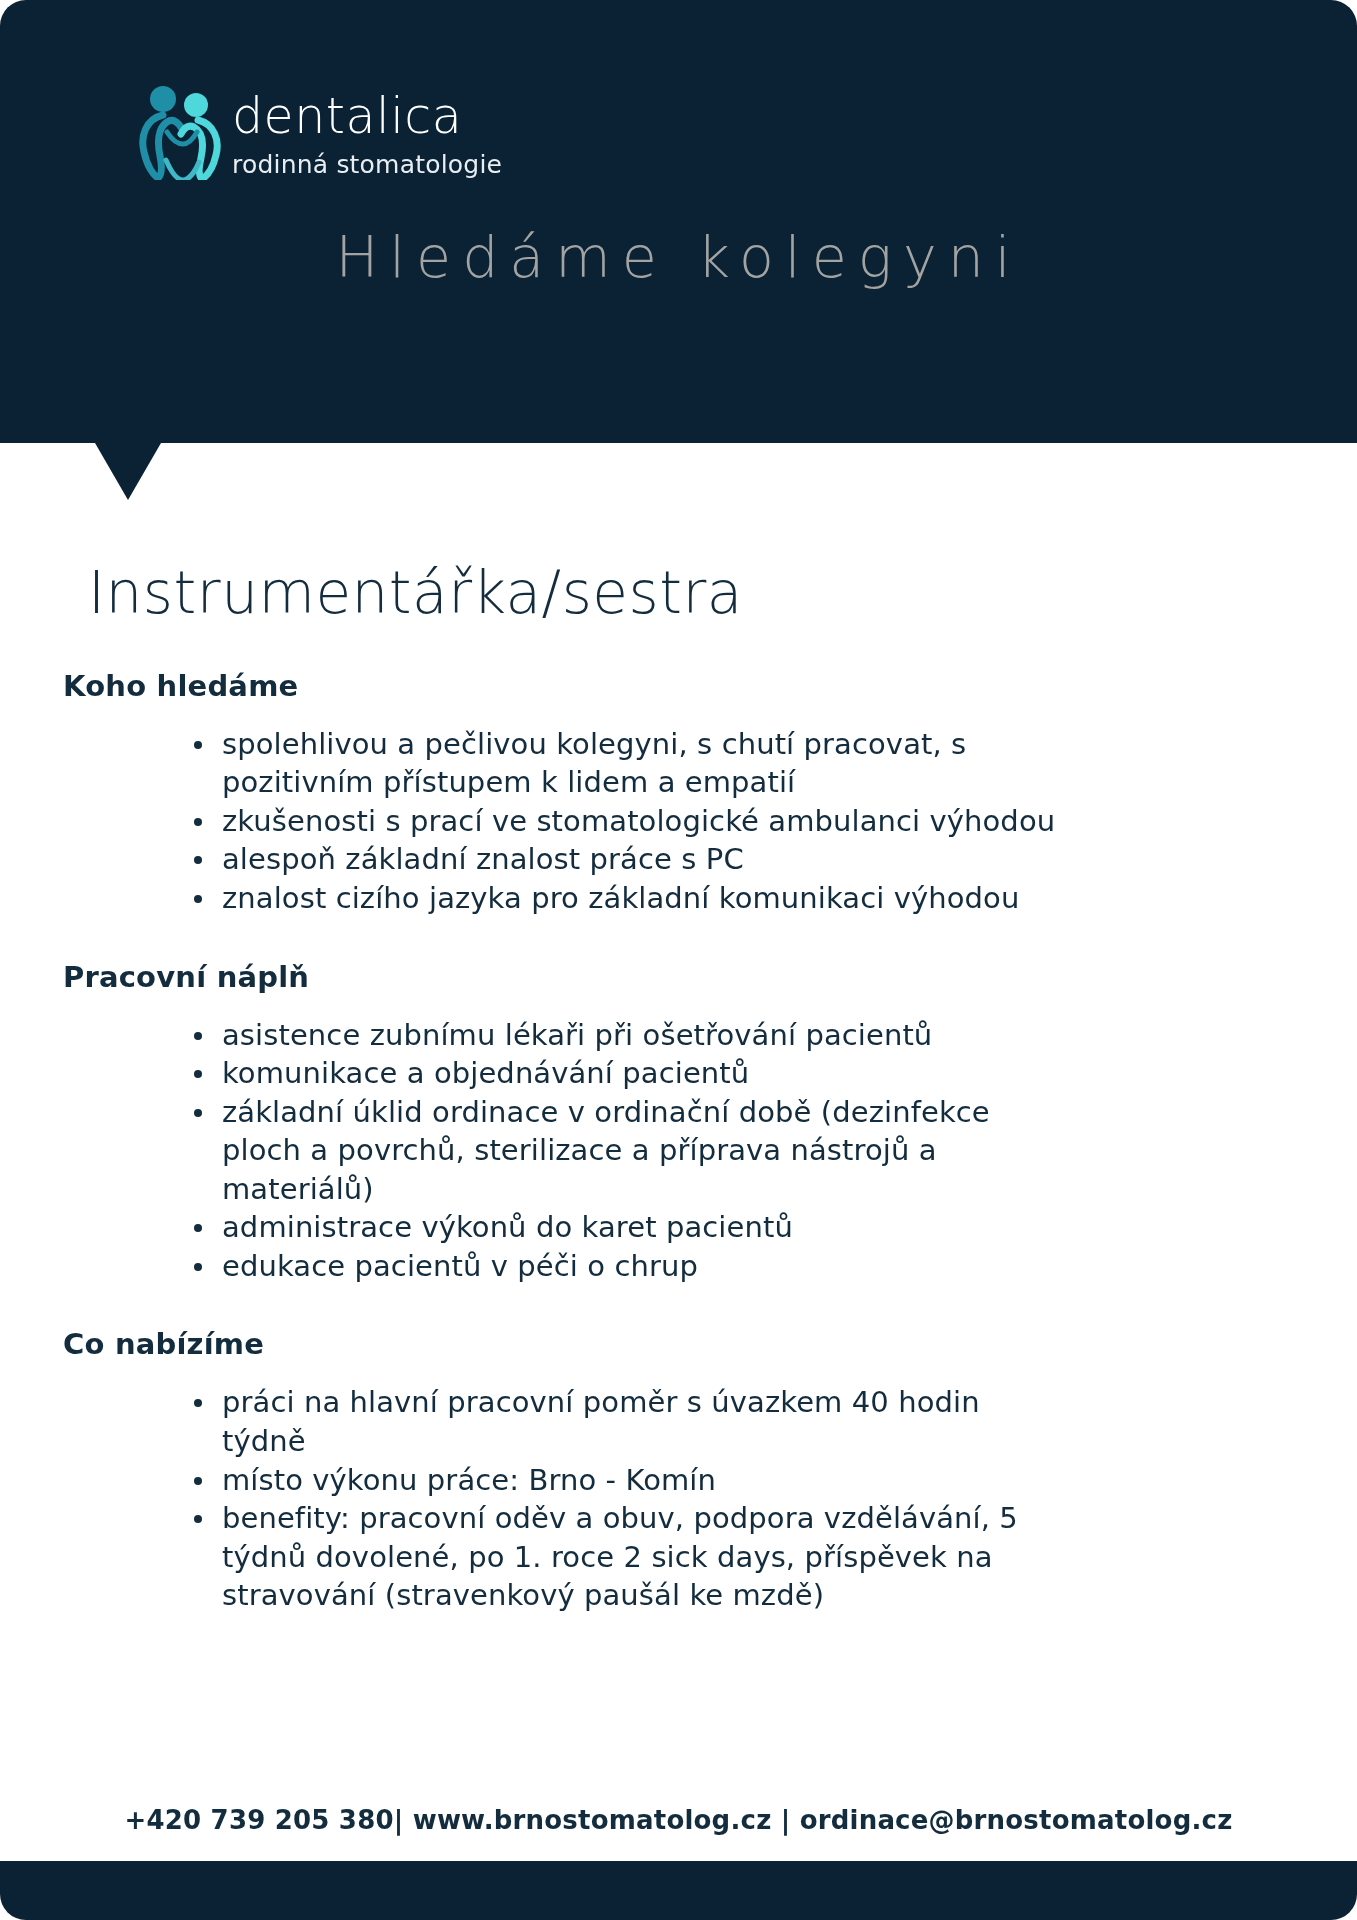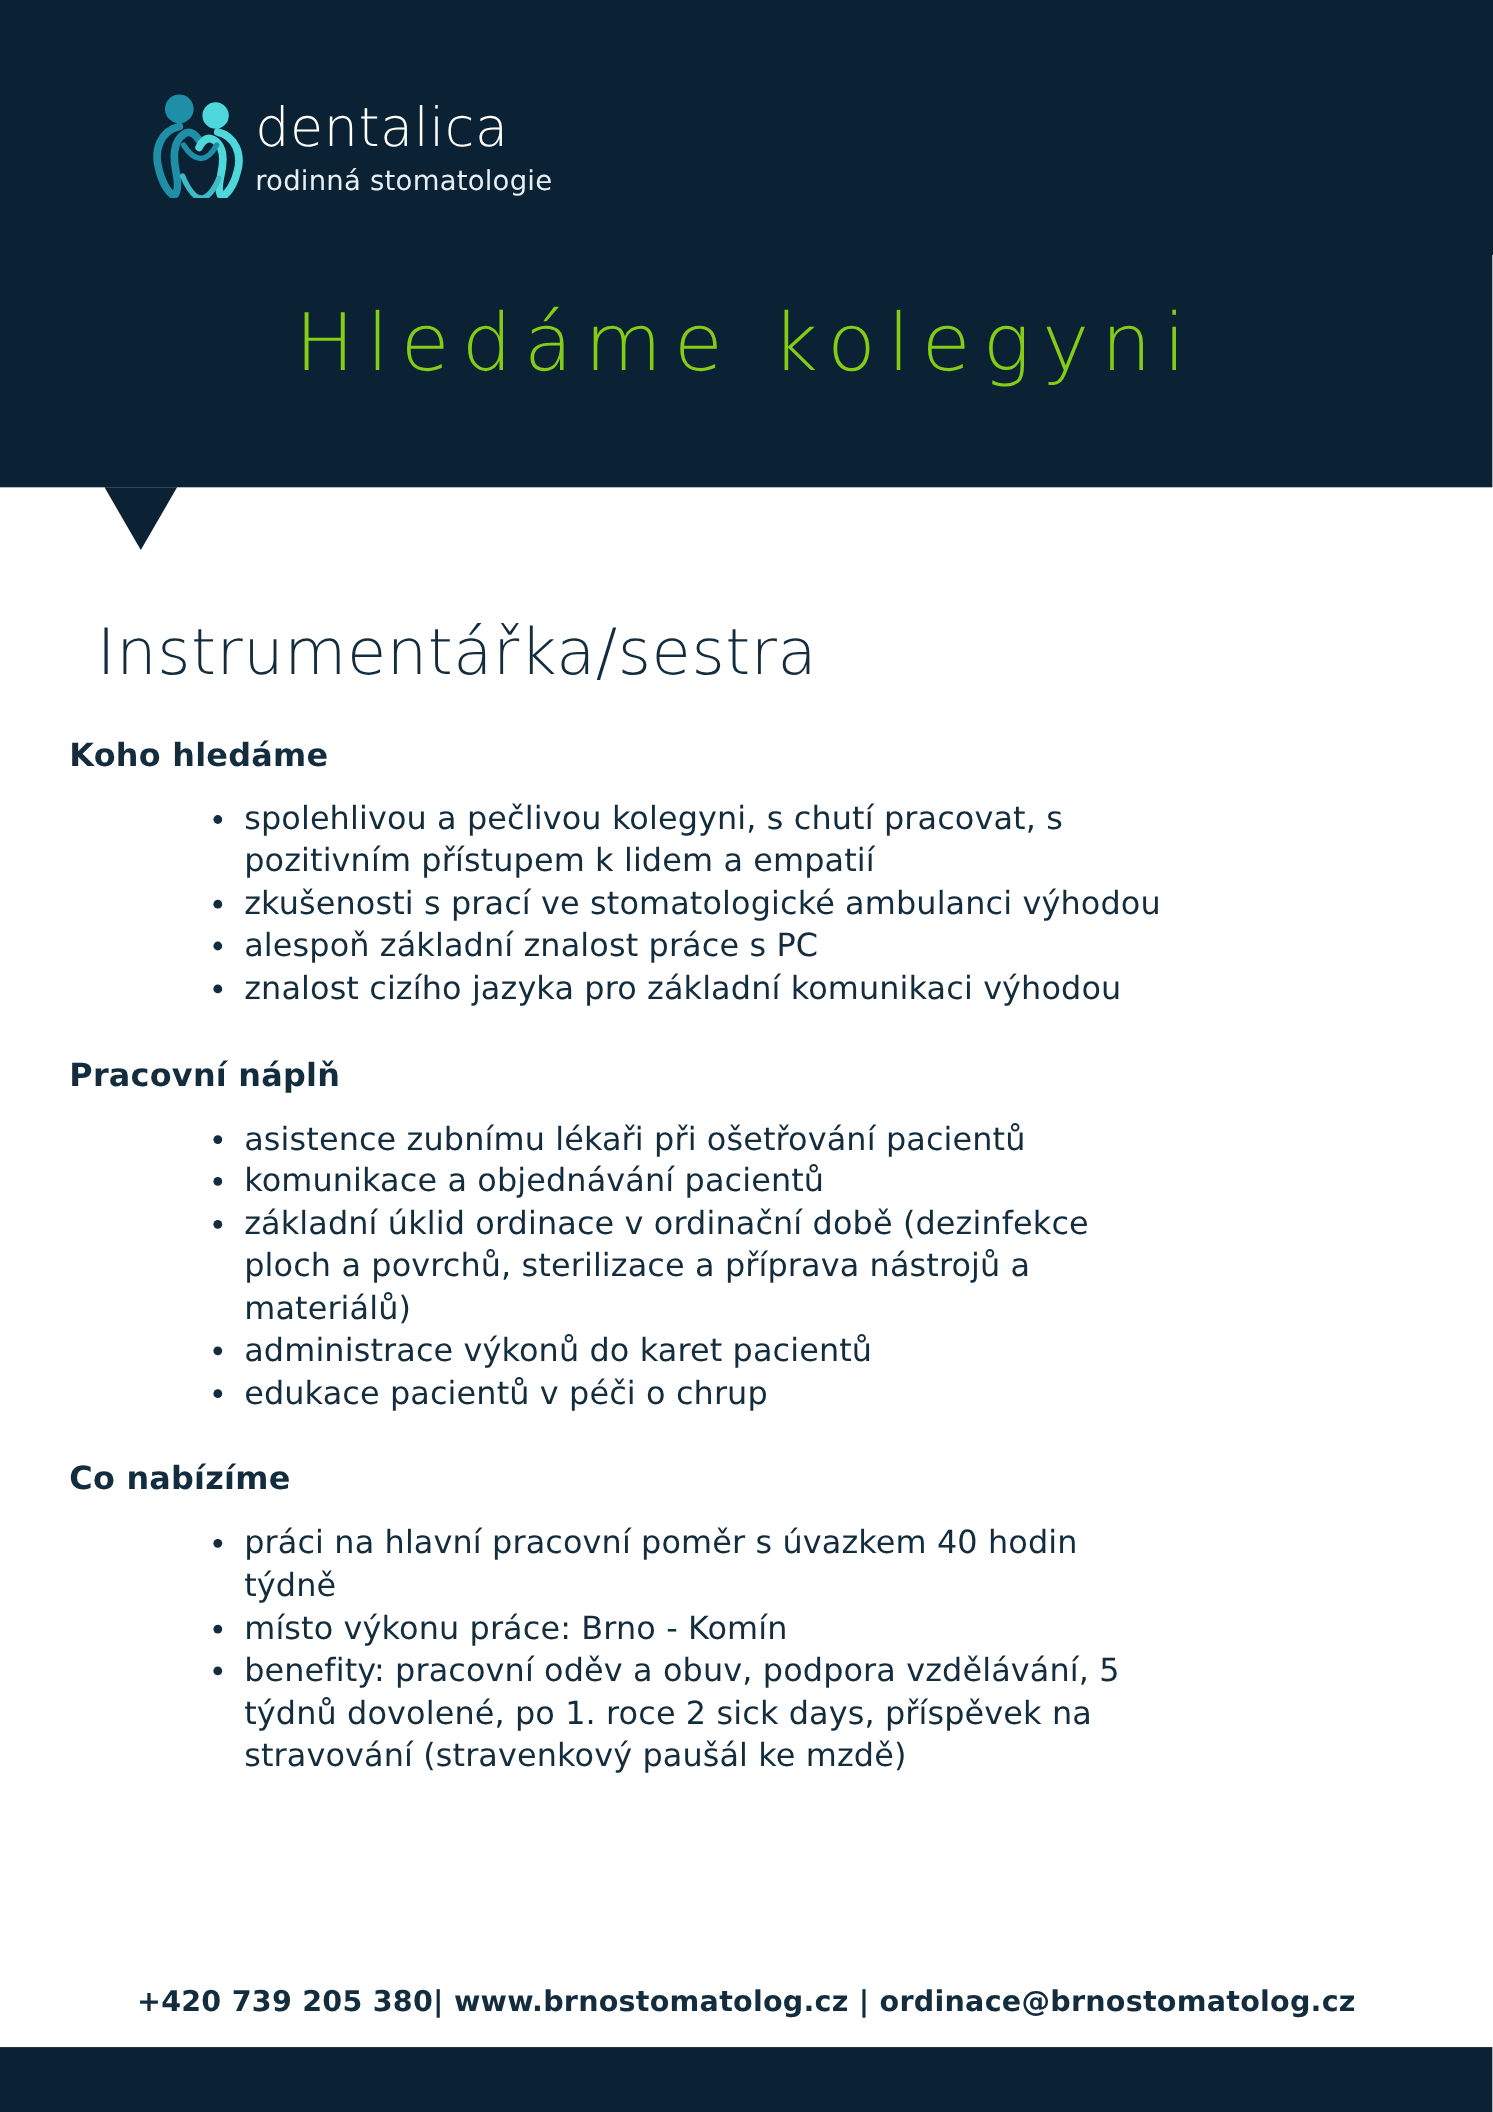--- a/index.html
+++ b/index.html
@@ -13,20 +13,21 @@
     font-family: "DejaVu Sans", sans-serif;
     overflow: hidden;
     position: relative;
   }
   .poster {
     position: relative;
     width: 1357px;
     height: 1920px;
     background: #ffffff;
     overflow: hidden;
+    border-radius: 26px;
   }
 
   
   .header-band {
     position: absolute;
     left: 0;
     top: 0;
     width: 1357px;
     height: 443px;
     background: #0A2233;
@@ -67,27 +68,26 @@
     margin-top: 9px;
     letter-spacing: 0.2px;
   }
   .headline {
     position: absolute;
     left: 0;
     top: 228px;
     width: 1357px;
     text-align: center;
     font-family: "DejaVu Sans", sans-serif;
-    font-size: 72px;
+    font-size: 57px;
     font-weight: 300;
-    color: #84cc16;
+    color: #a3a3a3;
     letter-spacing: 11px;
     line-height: 1.05;
     white-space: nowrap;
-    margin-top: 46px;
   }
 
   
   .pointer {
     position: absolute;
     left: 95px;
     top: 443px;
     width: 0;
     height: 0;
     border-left: 33px solid transparent;

